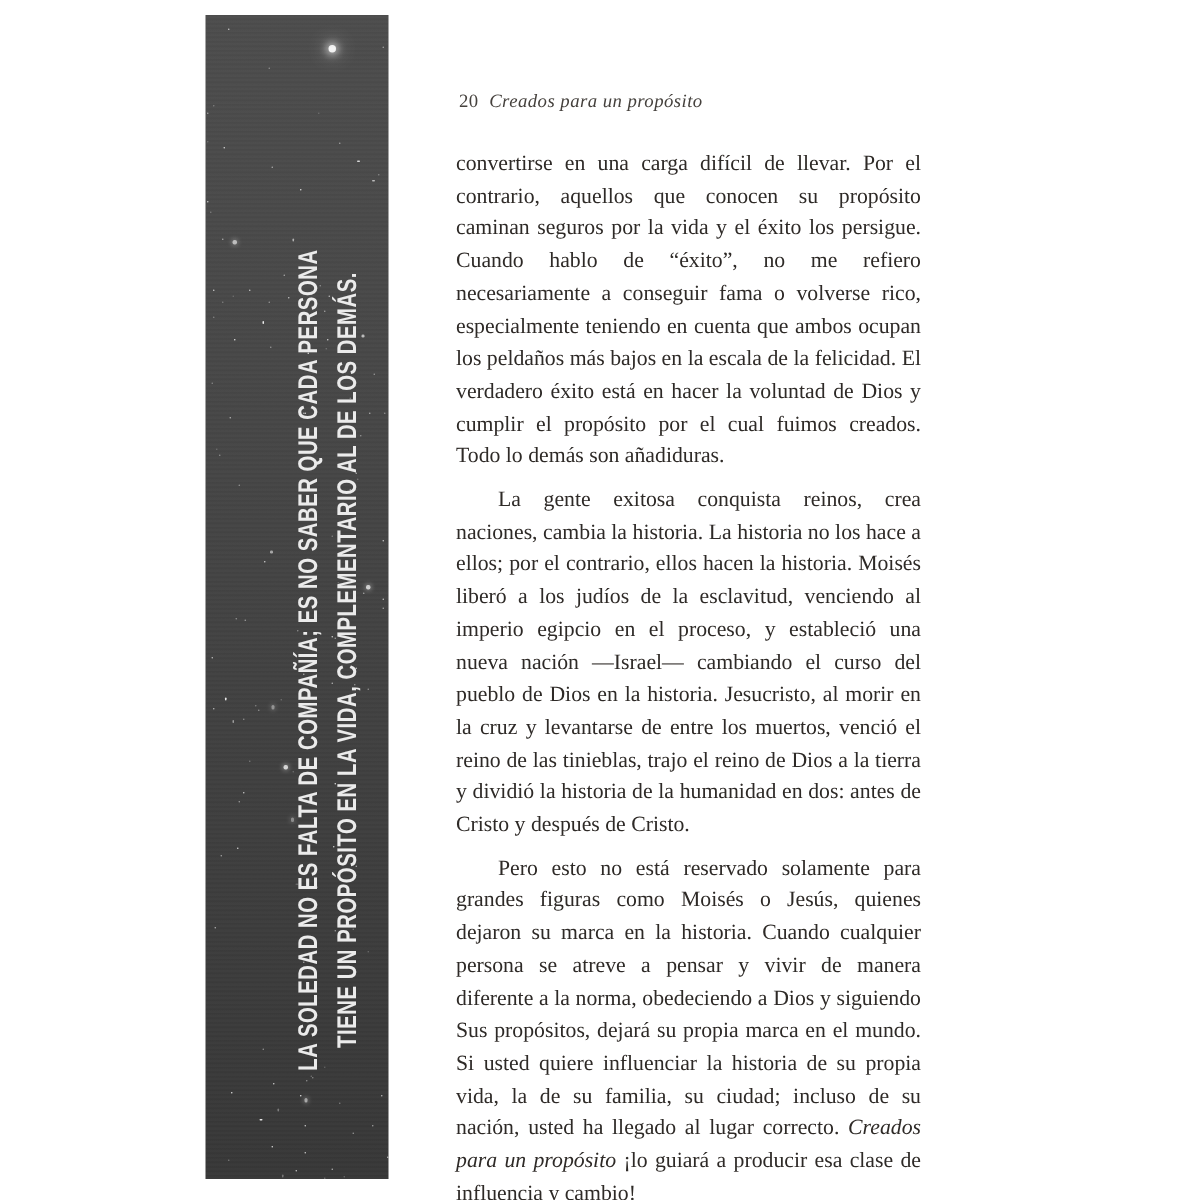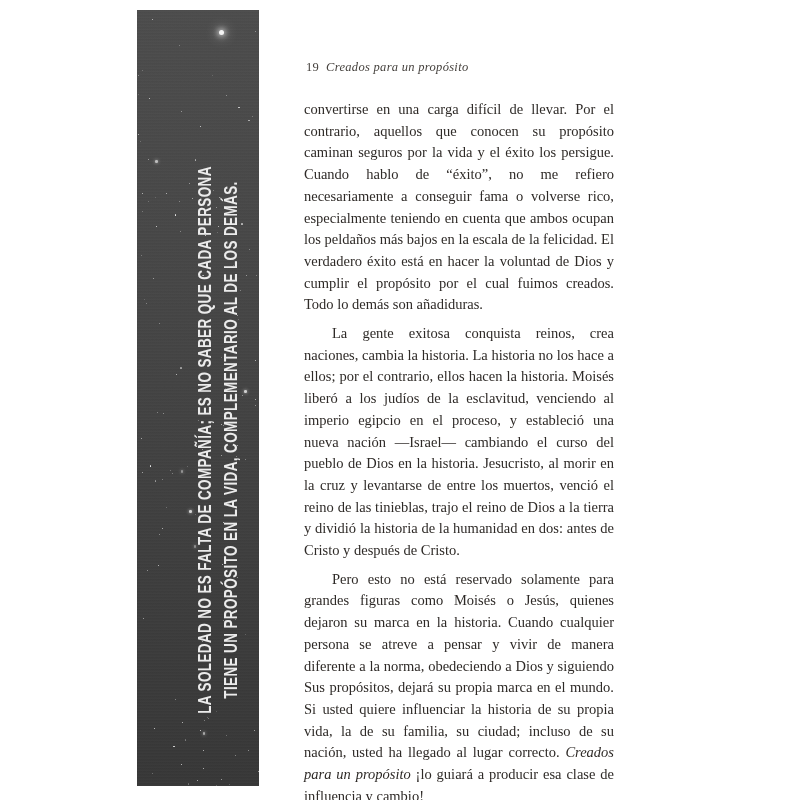--- a/index.html
+++ b/index.html
@@ -254,21 +254,21 @@
       </div>
     <div class="quote-rotor">
       <div class="quote-scale">
         <div class="quote-line">LA SOLEDAD NO ES FALTA DE COMPAÑÍA; ES NO SABER QUE CADA PERSONA</div>
         <div class="quote-line">TIENE UN PROPÓSITO EN LA VIDA, COMPLEMENTARIO AL DE LOS DEMÁS.</div>
       </div>
     </div>
   </div>
 
   <div class="page-header">
-    <span class="page-number">19</span><span class="running-title">Creados para un propósito</span>
+    <span class="page-number">20</span><span class="running-title">Creados para un propósito</span>
   </div>
 
   <div class="body-text">
     <p>convertirse en una carga difícil de llevar. Por el contrario, aquellos que conocen su propósito caminan seguros por la vida y el éxito los persigue. Cuando hablo de “éxito”, no me refiero necesariamente a conseguir fama o volverse rico, especialmente teniendo en cuenta que ambos ocupan los peldaños más bajos en la escala de la felicidad. El verdadero éxito está en hacer la voluntad de Dios y cumplir el propósito por el cual fuimos creados. Todo lo demás son añadiduras.</p>
     <p>La gente exitosa conquista reinos, crea naciones, cambia la historia. La historia no los hace a ellos; por el contrario, ellos hacen la historia. Moisés liberó a los judíos de la esclavitud, venciendo al imperio egipcio en el proceso, y estableció una nueva nación —Israel— cambiando el curso del pueblo de Dios en la historia. Jesucristo, al morir en la cruz y levantarse de entre los muertos, venció el reino de las tinieblas, trajo el reino de Dios a la tierra y dividió la historia de la humanidad en dos: antes de Cristo y después de Cristo.</p>
     <p><span>Pero esto no está reservado solamente para grandes figuras como Moisés o Jesús, quienes dejaron su marca en la historia. Cuando cualquier persona se atreve a pensar y vivir de manera diferente a la norma, obedeciendo a Dios y siguiendo Sus propósitos, dejará su propia marca en el mundo. Si usted quiere influenciar la historia de su propia vida, la de su familia, su ciudad; incluso de su nación, usted ha llegado al lugar correcto. </span><span class="italic">Creados para un propósito</span><span> ¡lo guiará a producir esa clase de influencia y cambio!</span></p>
   </div>
 
 </div>
 

